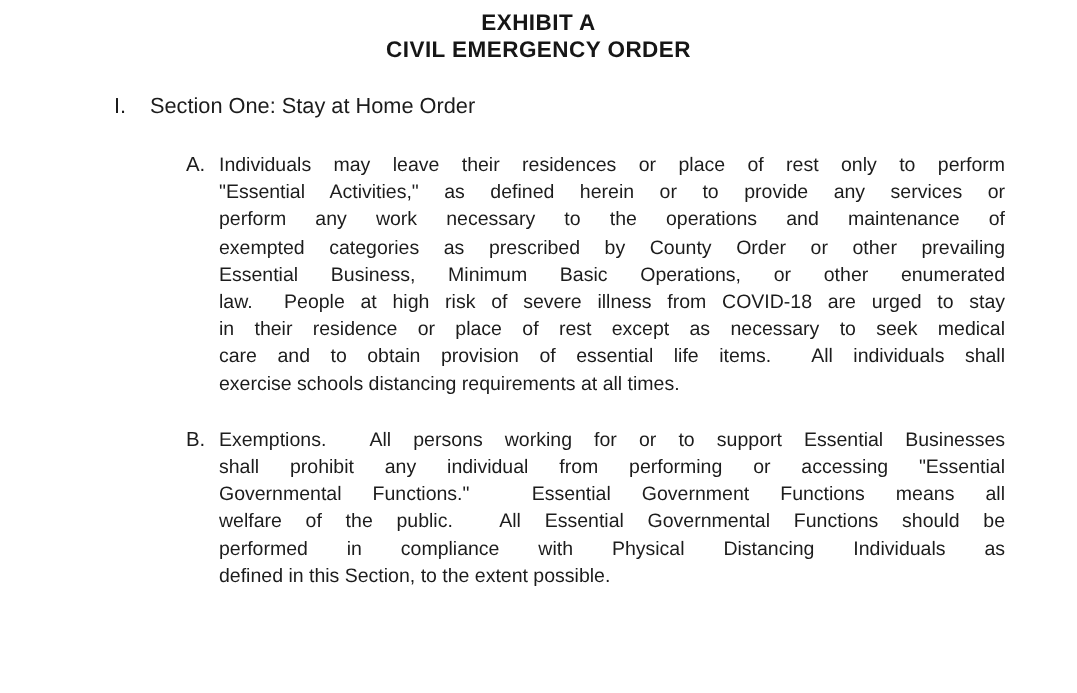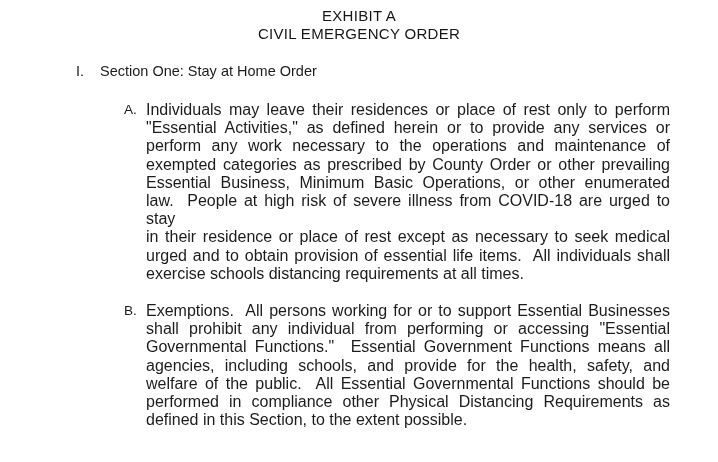--- a/index.html
+++ b/index.html
@@ -13,21 +13,21 @@
     height: 462px;
     background: #ffffff;
     overflow: hidden;
     font-family: "Liberation Sans", "DejaVu Sans", sans-serif;
     color: #1c1c1c;
     -webkit-font-smoothing: antialiased;
   }
   .title-block {
     padding-top: 7px;
     text-align: center;
-    font-weight: normal;
+    font-weight: bold;
     font-size: 15px;
     line-height: 18px;
     letter-spacing: 0.3px;
     color: #161616;
   }
   .section-heading {
     display: flex;
     margin-top: 19px;
     font-size: 14.5px;
     line-height: 18px;
@@ -49,21 +49,21 @@
     width: 22px;
     flex: 0 0 auto;
     font-size: 13.6px;
     line-height: 18.2px;
   }
   .paragraph .lines {
     flex: 1 1 auto;
     min-width: 0;
   }
   .line {
-    font-size: 16px;
+    font-size: 13px;
     line-height: 18.2px;
     text-align: justify;
     text-align-last: justify;
     white-space: pre-wrap;
     color: #1c1c1c;
   }
   .line.last {
     text-align-last: left;
   }
 </style>
@@ -85,31 +85,30 @@
   <div class="paragraph para-a">
     <span class="label">A.</span>
     <div class="lines">
       <div class="line">Individuals may leave their residences or place of rest only to perform</div>
       <div class="line">"Essential Activities," as defined herein or to provide any services or</div>
       <div class="line">perform any work necessary to the operations and maintenance of</div>
       <div class="line">exempted categories as prescribed by County Order or other prevailing</div>
       <div class="line">Essential Business, Minimum Basic Operations, or other enumerated</div>
       <div class="line">law.  People at high risk of severe illness from COVID-18 are urged to stay</div>
       <div class="line">in their residence or place of rest except as necessary to seek medical</div>
-      <div class="line">urged and to obtain provision of essential life items.  All individuals shall</div>
+      <div class="line">care and to obtain provision of essential life items.  All individuals shall</div>
       <div class="line last">exercise schools distancing requirements at all times.</div>
     </div>
   </div>
 
   <div class="paragraph para-b">
     <span class="label">B.</span>
     <div class="lines">
       <div class="line">Exemptions.  All persons working for or to support Essential Businesses</div>
       <div class="line">shall prohibit any individual from performing or accessing "Essential</div>
       <div class="line">Governmental Functions."  Essential Government Functions means all</div>
-      <div class="line">agencies, including schools, and provide for the health, safety, and</div>
       <div class="line">welfare of the public.  All Essential Governmental Functions should be</div>
-      <div class="line">performed in compliance other Physical Distancing Requirements as</div>
+      <div class="line">performed in compliance with Physical Distancing Individuals as</div>
       <div class="line last">defined in this Section, to the extent possible.</div>
     </div>
   </div>
 
 </div>
 
 </body></html>

